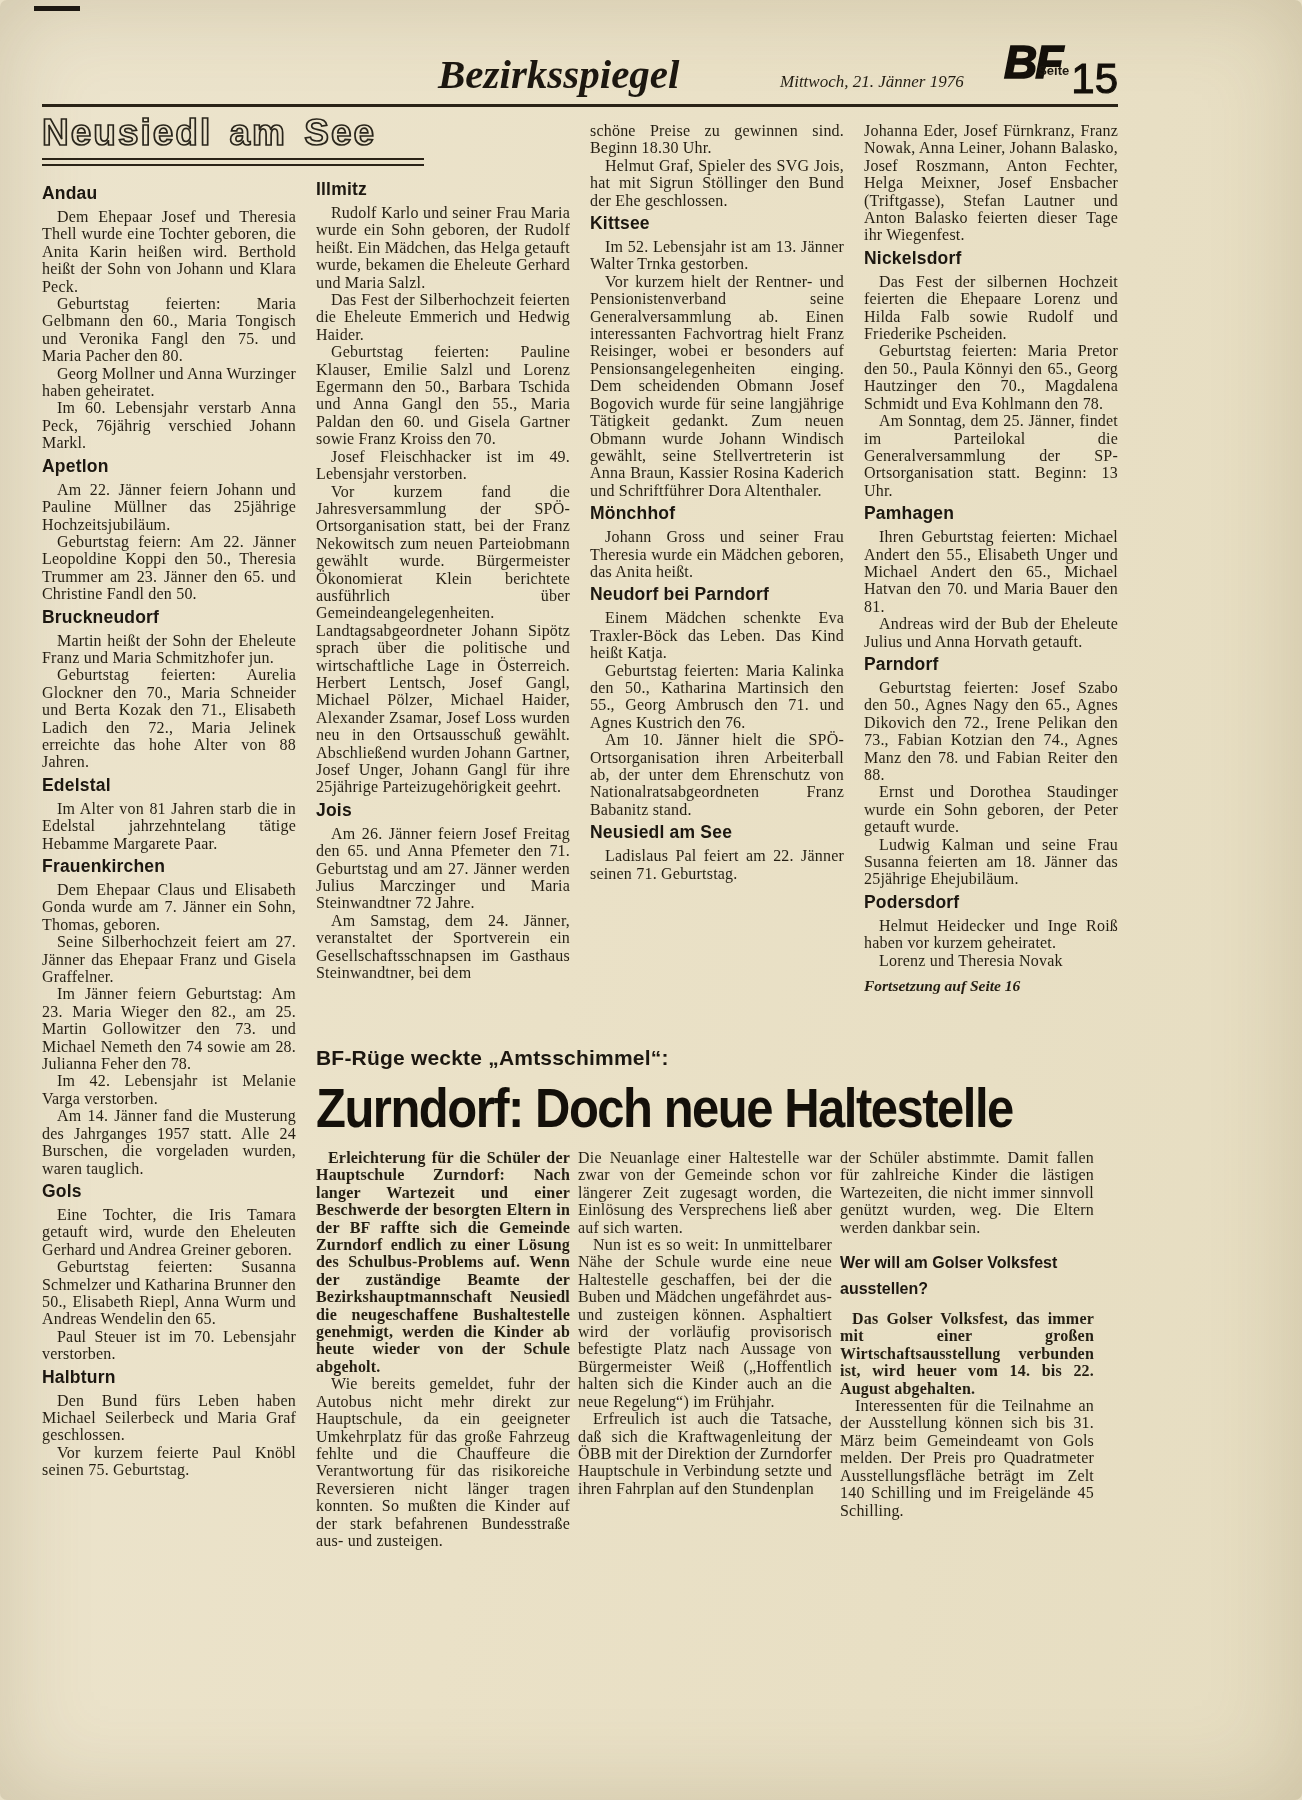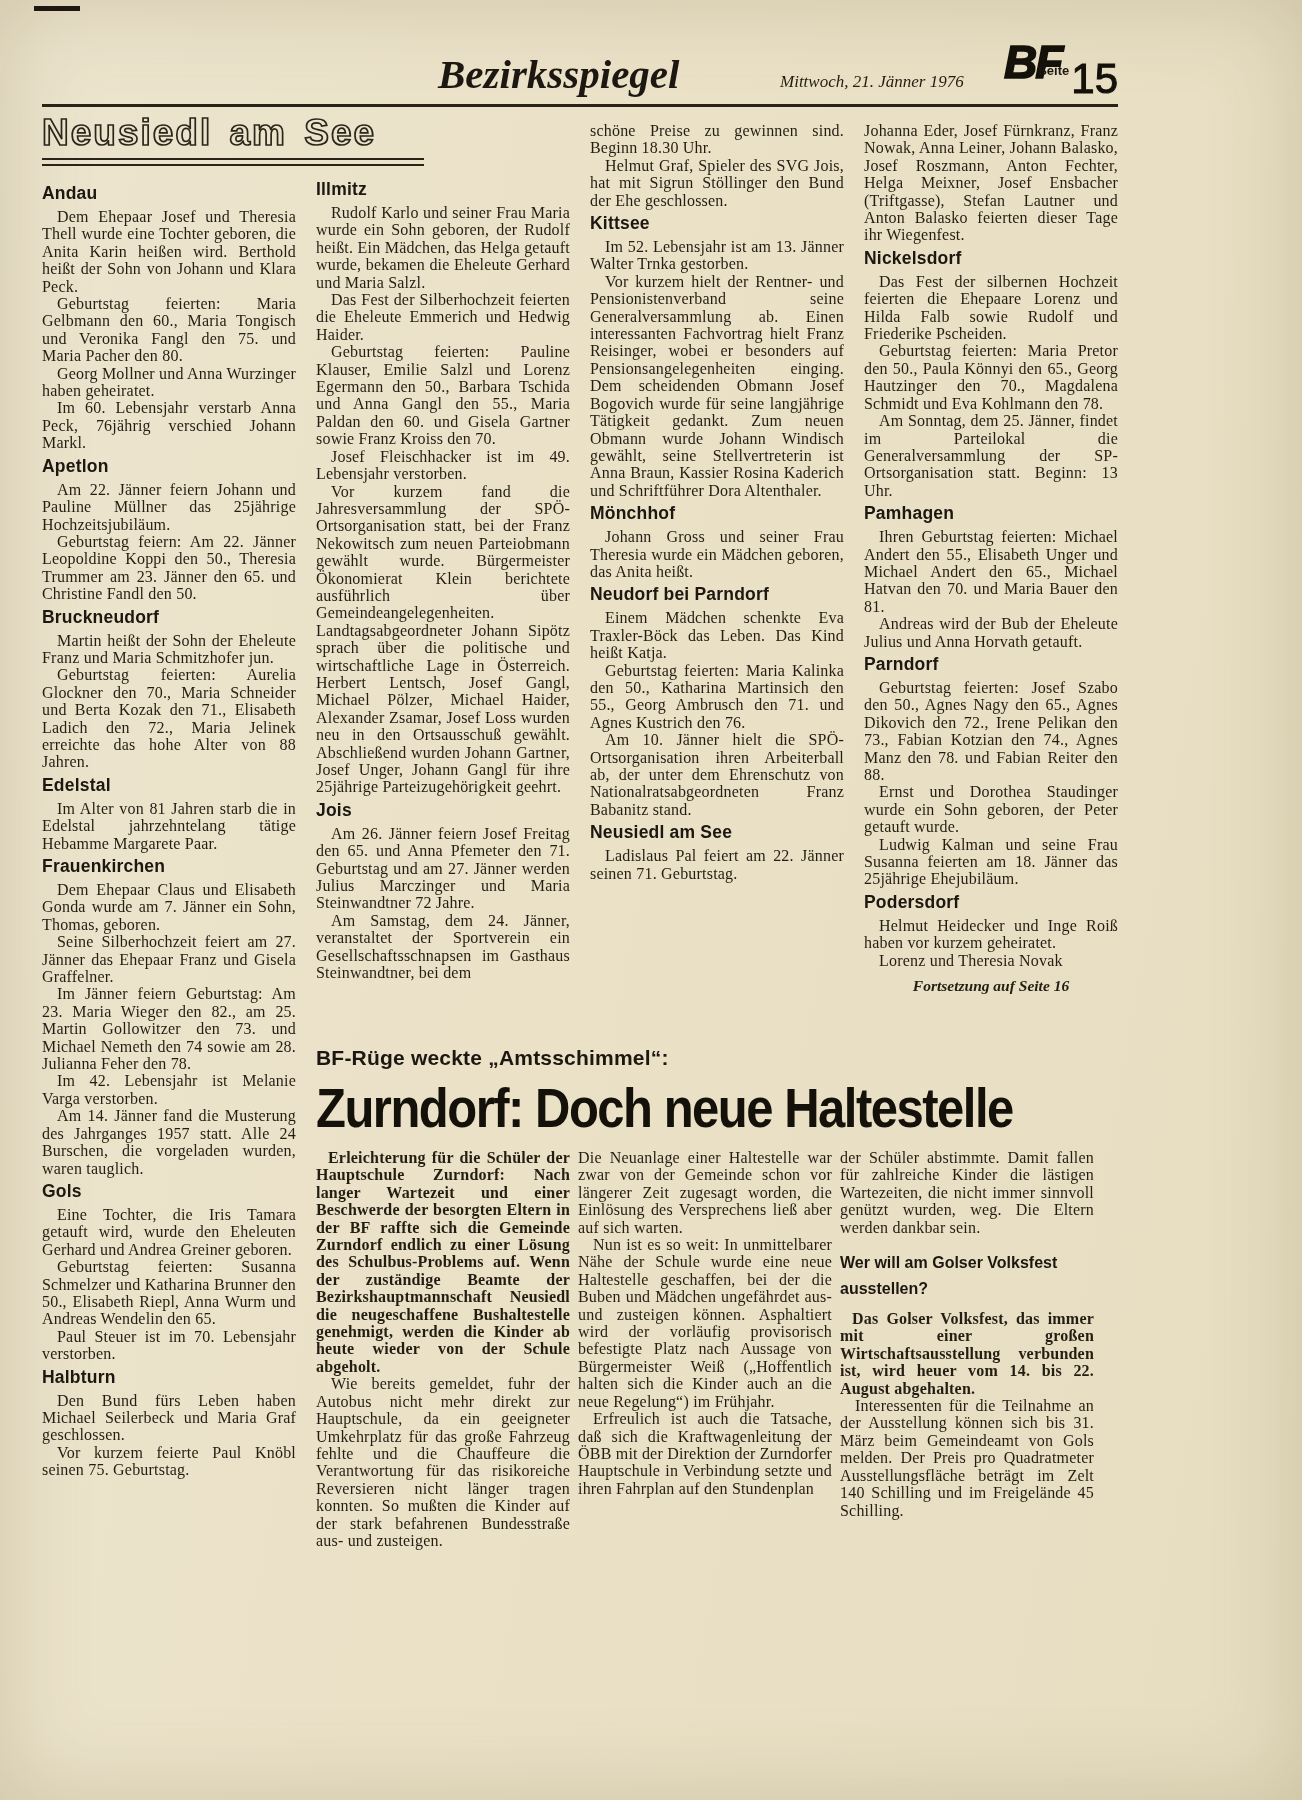--- a/index.html
+++ b/index.html
@@ -9,20 +9,21 @@
     font-family:"Liberation Serif", serif;
     color:#241e12;
     background:#e9e0c6;
   }
   .sheet {
     position:relative;
     width:1302px; height:1800px;
     overflow:hidden;
     background:linear-gradient(100deg,#ece4cd 0%,#eae1c7 45%,#e6ddc1 100%);
     box-shadow: inset 0 0 90px rgba(110,90,50,0.22);
+    border-radius: 7px;
   }
   .corner-mark {
     position:absolute; left:34px; top:6px;
     width:46px; height:5px; background:#1d1812;
   }
   
   .masthead { position:absolute; left:42px; top:0; width:1076px; height:102px; }
   .mast-title {
     position:absolute; left:396px; bottom:4px;
     font-family:"Liberation Serif", serif;
@@ -85,21 +86,21 @@
   .body-p.cont { text-indent:0; }
   .body-p.lead { font-weight:bold; text-indent:12px; }
   .town {
     font-family:"Liberation Sans", sans-serif;
     font-weight:bold; font-size:17.5px; line-height:20px;
     color:#1c1710; margin:4px 0 5px 0; letter-spacing:0.2px;
   }
   .col .town:first-child, .acol .town:first-child { margin-top:0; }
   .note {
     font-size:15.5px; font-weight:bold; font-style:italic;
-    text-align:center; margin-top:8px; color:#241e12;
+    text-align:left; margin-top:8px; color:#241e12;
   }
   
   .article { position:absolute; left:316px; top:1046px; width:802px; height:545px; overflow:hidden; }
   .kicker {
     font-family:"Liberation Sans", sans-serif;
     font-weight:bold; font-size:21px; color:#1c1710;
     margin-bottom:9px; letter-spacing:0.2px;
   }
   .headline {
     font-family:"Liberation Sans", sans-serif;

